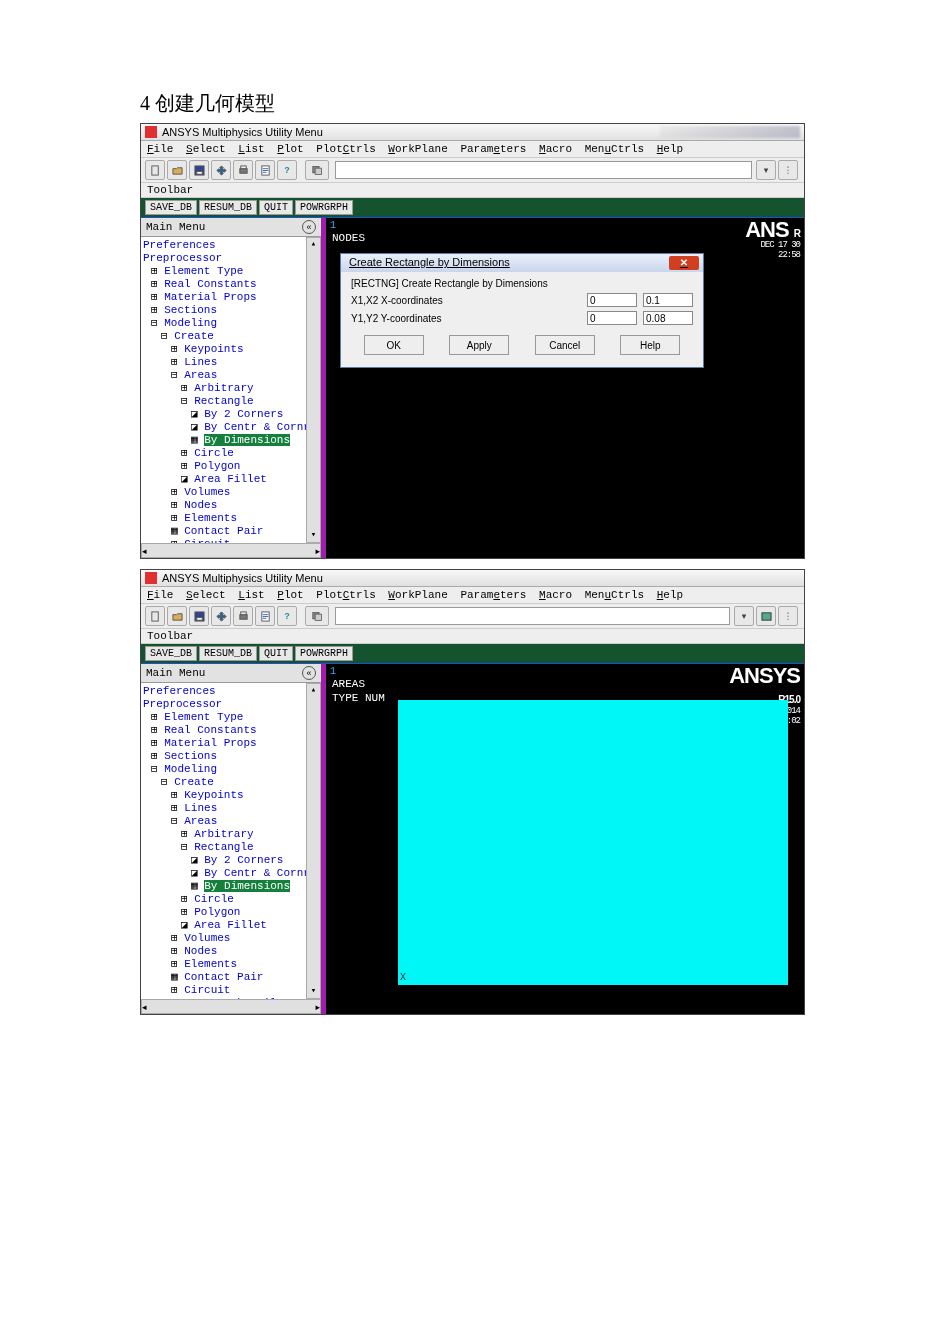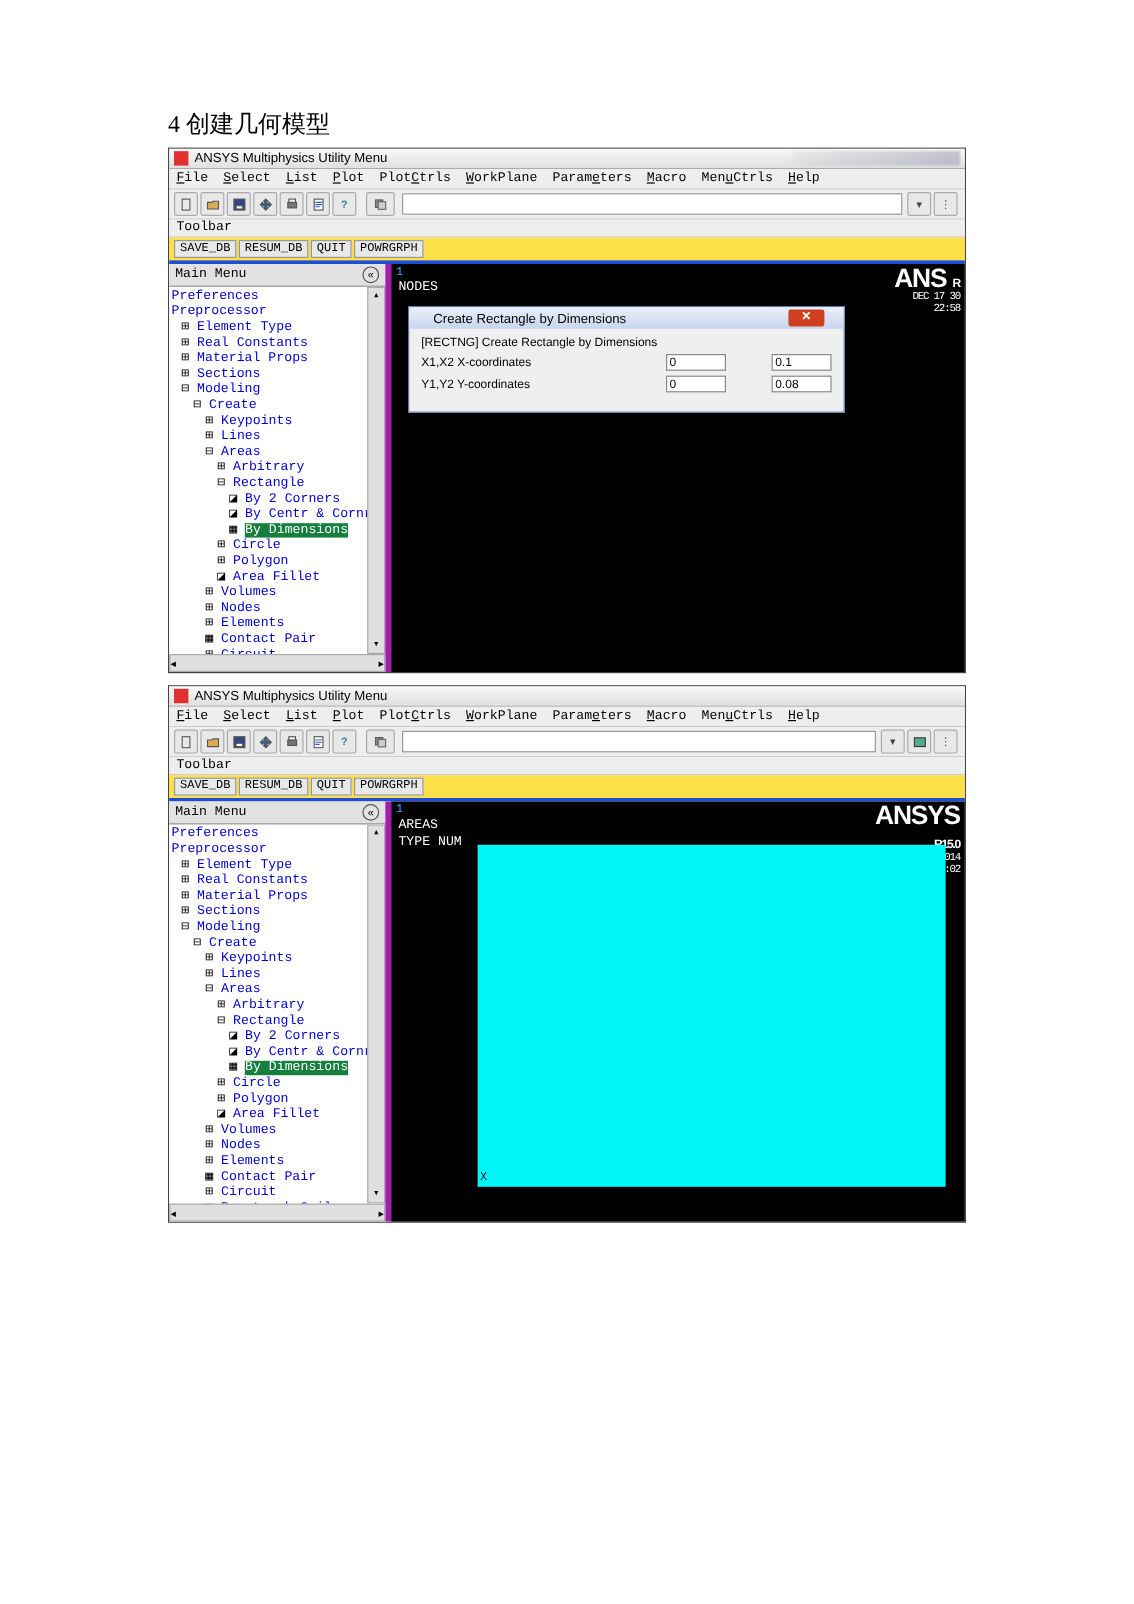--- a/index.html
+++ b/index.html
@@ -10,21 +10,21 @@
   .titlebar .logo { width:12px;height:12px; background:#e03030; margin-right:5px; display:inline-block; }
   .titlebar .blurred-btns { margin-left:auto; width:140px; height:12px; background:linear-gradient(to right, rgba(200,200,200,.2), rgba(160,160,180,.6)); filter:blur(1px); }
   .menubar { background:#eee; border-bottom:1px solid #ccc; padding:2px 6px; font:11px 'Courier New', monospace; }
   .menubar span { margin-right:6px; cursor:default; }
   .toolbar-row { display:flex; align-items:center; padding:2px 4px; border-bottom:1px solid #ccc; background:#eee; gap:0; }
   .icon-btn { width:18px;height:18px; background:#e8e8e8; border:1px solid #aaa; border-radius:2px; display:flex; align-items:center;justify-content:center; margin-right:2px; font-size:9px; color:#444; }
   .icon-btn svg{width:11px;height:11px;fill:#555;stroke:#555;}
   .input-long { flex:1; margin:0 4px; height:16px; background:#fff; border:1px solid #999; }
   .small-icons-right { display:flex; margin-left:auto; }
   .toolbar-label { font:11px 'Courier New', monospace; padding:1px 6px; background:#eee; border-bottom:1px solid #ccc; }
-  .tbtn-row { display:flex; padding:2px 4px; background:#fde047; border-bottom:3px solid #1d4ed8; }
+  .tbtn-row { display:flex; padding:2px 4px; background:#14532d; border-bottom:1px solid #1d4ed8; }
   .tbtn { font:10px 'Courier New', monospace; background:#e8e8e8; border:1px solid #999; padding:1px 4px; margin-right:2px; }
   .workspace { display:flex; height:340px; }
   .ws2 { height:350px; }
   .panel-head { display:flex; align-items:center; justify-content:space-between; background:#e2e2e2; border-bottom:1px solid #999; font:11px 'Courier New', monospace; padding:2px 5px; }
   .sidebar { width:180px; background:#fff; border-right:5px solid #a21caf; display:flex; flex-direction:column; }
   .tree { flex:1; overflow:hidden; font:11px 'Courier New', monospace; color:#000; padding:2px 2px; position:relative; line-height:13px; }
   .tree .link { color:#0000cc; }
   .tree .sel { color:#fff; background:#15803d; }
   .tree .ind1{padding-left:8px;} .tree .ind2{padding-left:18px;} .tree .ind3{padding-left:28px;} .tree .ind4{padding-left:38px;} .tree .ind5{padding-left:48px;}
   .tree .sym { color:#000; text-decoration:none; }
@@ -34,25 +34,25 @@
   .gfx { flex:1; background:#000; position:relative; overflow:hidden; }
   .gfx .one { position:absolute; left:4px; top:2px; color:#3af; font:10px 'Courier New', monospace; }
   .gfx .lbl { position:absolute; left:6px; color:#fff; font:11px 'Courier New', monospace; }
   .brand { position:absolute; right:4px; top:2px; color:#fff; font:bold 22px Arial; letter-spacing:-1px; text-align:right; line-height:20px;}
   .brand .sub { font:10px Arial; font-weight:bold;}
   .brand .date { font:9px 'Courier New', monospace; color:#fff; font-weight:normal; display:block; }
   .area-rect { position:absolute; left:72px; top:36px; width:390px; height:285px; background:#00f7f7; }
   .area-rect .x { position:absolute; left:2px; bottom:2px; color:#224; font:10px 'Courier New', monospace;}
 
   .dialog { position:absolute; left:14px; top:35px; width:362px; background:#efefef; border:1px solid #5a7aa8; box-shadow:1px 1px 4px #0008; }
-  .dialog .dlg-title { display:flex; align-items:flex-end; background:linear-gradient(to bottom,#eaf0fa,#c8d6ec); padding:2px 16px; font:11px Arial; }
+  .dialog .dlg-title { display:flex; align-items:flex-start; background:linear-gradient(to bottom,#eaf0fa,#c8d6ec); padding:2px 4px; font:11px Arial;text-decoration:underline; }
   .dialog .dlg-title .logo{margin-right:4px;}
   .dlg-close { margin-left:auto; width:30px;height:14px; background:#d04020; color:#fff; border-radius:2px; text-align:center; font:bold 10px Arial; line-height:14px;}
   .dialog .dlg-body { padding:6px 10px 12px 10px; font:10px Arial; color:#000; }
-  .dlg-row { display:flex; align-items:center; margin:4px 0;gap:32px; }
+  .dlg-row { display:flex; align-items:center; margin:4px 0; }
   .dlg-row .lab { flex:1; }
   .dlg-row input { width:44px; height:12px; font:10px Arial; margin-left:6px; border:1px solid #888; padding:0 2px;}
   .dlg-btns { display:flex; justify-content:space-around; margin-top:10px; }
   .dlg-btns button { width:60px; height:20px; font:10px Arial; background:#eee; border:1px solid #999; }
   .circled { display:inline-block; width:12px;height:12px; border:1px solid #555; border-radius:50%; font:9px Arial; line-height:12px; text-align:center;}
   u { text-decoration:underline; }
 </style>
 </head>
 <body>
 
@@ -199,20 +199,26 @@
             <div>[RECTNG]  Create Rectangle by Dimensions</div>
             <div class="dlg-row">
               <span class="lab">X1,X2  X-coordinates</span>
               <input value="0" style="">
               <input value="0.1" style="">
             </div>
             <div class="dlg-row">
               <span class="lab">Y1,Y2  Y-coordinates</span>
               <input value="0" style="">
               <input value="0.08" style="">
+            </div>
+            <div class="dlg-btns">
+              <button>OK</button>
+              <button>Apply</button>
+              <button>Cancel</button>
+              <button>Help</button>
             </div>
           </div>
         </div>
       </div>
     </div>
   </div>
 
   <div class="app-window">
     <div class="titlebar">
       <span class="logo"></span>

